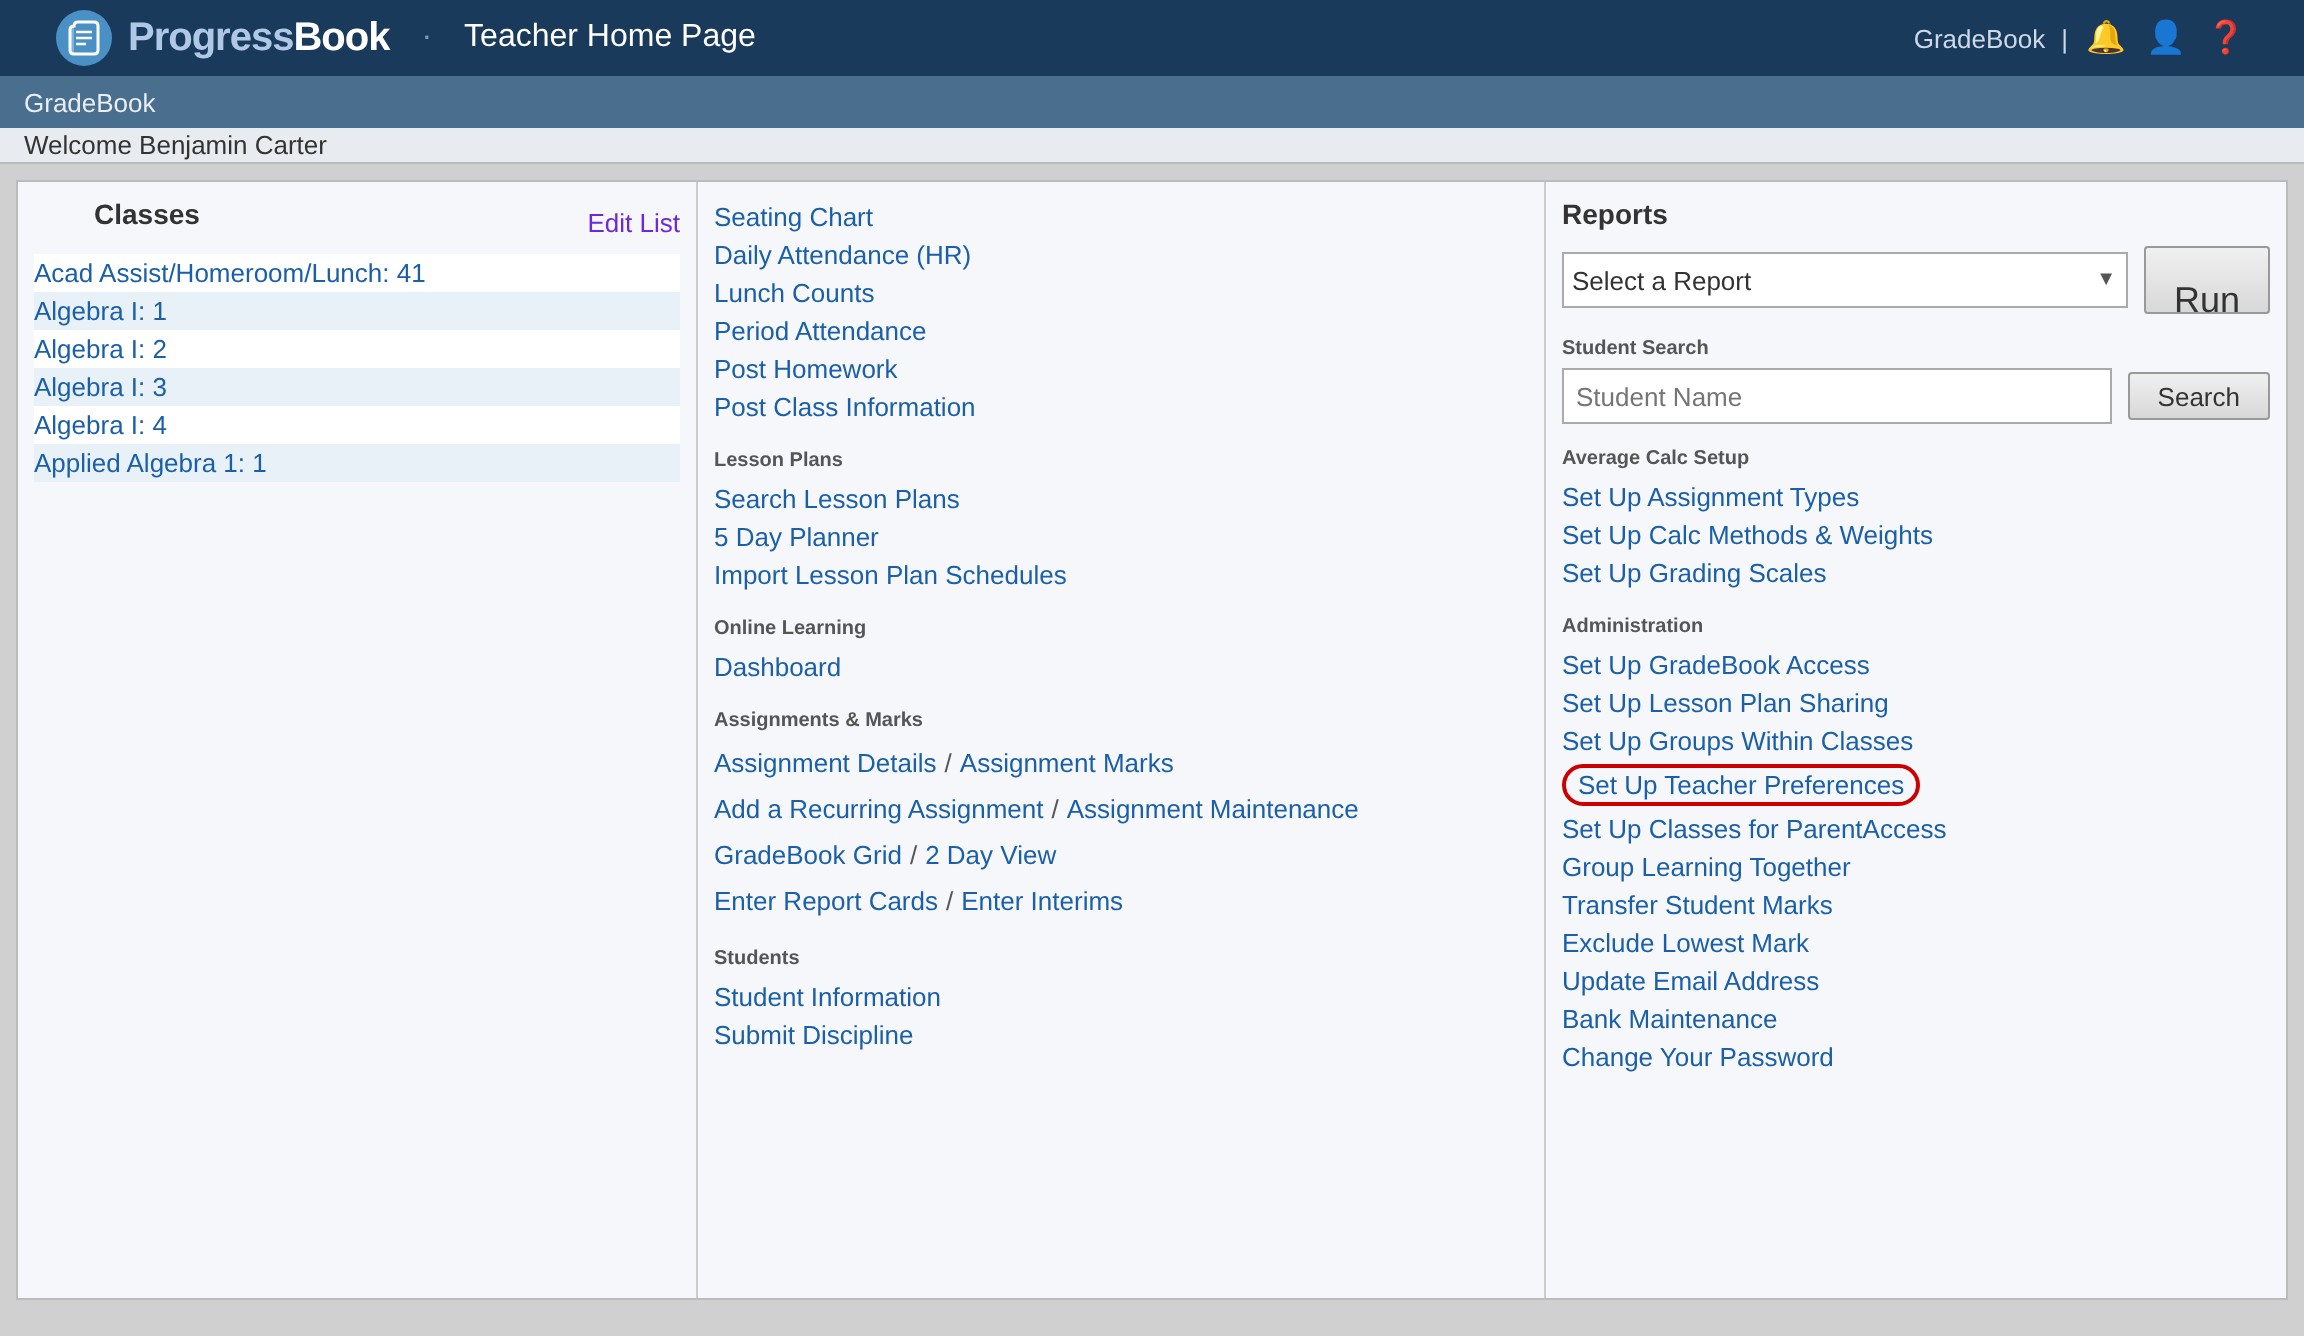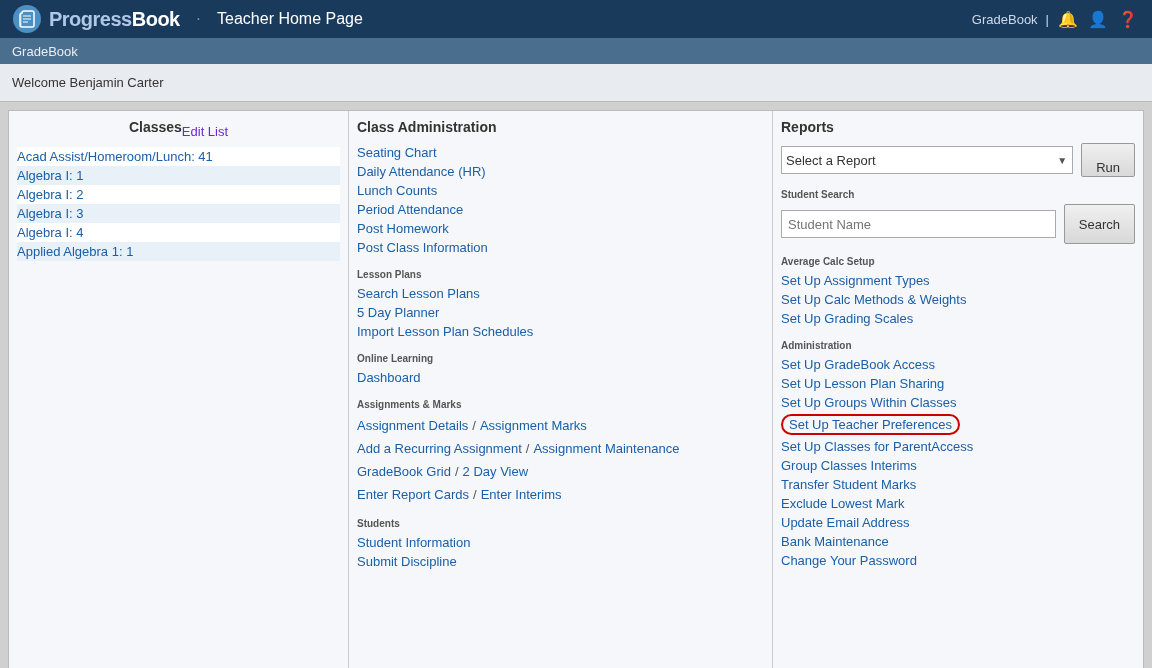--- a/index.html
+++ b/index.html
@@ -4,21 +4,21 @@
   <style>
     * { box-sizing: border-box; margin: 0; padding: 0; }
     body { font-family: Arial, Helvetica, sans-serif; font-size: 13px; background: #d0d0d0; }
 
     
     .top-nav {
       background: #1a3a5c;
       height: 38px;
       display: flex;
       align-items: center;
-      padding: 0 13px;
+      padding: 0 28px;
       color: white;
     }
     .top-nav-logo {
       display: flex;
       align-items: center;
       gap: 8px;
     }
     .logo-text {
       font-size: 20px;
       font-weight: bold;
@@ -62,21 +62,21 @@
       display: flex;
       align-items: center;
       padding: 0 12px;
       color: #e8eef4;
       font-size: 13px;
     }
 
     
     .welcome-bar {
       background: #e8ecf0;
-      height: 38px;
+      height: 18px;
       display: flex;
       align-items: center;
       padding: 0 12px;
       font-size: 13px;
       color: #333;
       border-bottom: 1px solid #bbb;
     }
 
     
     .main-content {
@@ -120,23 +120,24 @@
       font-size: 10px;
       font-weight: bold;
       color: #555;
       margin-top: 12px;
       margin-bottom: 4px;
     }
 
     
     .classes-header {
       display: flex;
-      justify-content: center;
+      justify-content: space-between;
       align-items: center;
       margin-bottom: 4px;
+      margin-left: 30px;
     }
 
     
     a, .link {
       color: #6d28d9;
       text-decoration: none;
       cursor: pointer;
       font-size: 13px;
     }
 
@@ -172,26 +173,26 @@
       align-items: center;
       gap: 8px;
       margin-bottom: 8px;
     }
     .btn-run {
       height: 28px;
       padding: 16px 14px;
       background: linear-gradient(to bottom, #f0f0f0, #d8d8d8);
       border: 1px solid #999;
       cursor: pointer;
-      font-size: 13px;
+      font-size: 18px;
       color: #333;
       border-radius: 2px;
     }
     .btn-search {
-      height: 40px;
+      height: 24px;
       padding: 0 14px;
       background: linear-gradient(to bottom, #f0f0f0, #d8d8d8);
       border: 1px solid #999;
       cursor: pointer;
       font-size: 13px;
       color: #333;
       border-radius: 2px;
     }
     .student-search-row {
       display: flex;
@@ -306,21 +307,20 @@
       <a class="class-item nav-link">Acad Assist/Homeroom/Lunch: 41</a>
       <a class="class-item nav-link">Algebra I: 1</a>
       <a class="class-item nav-link">Algebra I: 2</a>
       <a class="class-item nav-link">Algebra I: 3</a>
       <a class="class-item nav-link">Algebra I: 4</a>
       <a class="class-item nav-link">Applied Algebra 1: 1</a>
     </div>
   </div>
 
   <div class="col-admin">
-    <div class="section-header">Class Administration</div>
     <a class="nav-link">Seating Chart</a>
     <a class="nav-link">Daily Attendance (HR)</a>
     <a class="nav-link">Lunch Counts</a>
     <a class="nav-link">Period Attendance</a>
     <a class="nav-link">Post Homework</a>
     <a class="nav-link">Post Class Information</a>
 
     <div class="section-subheader">Lesson Plans</div>
     <a class="nav-link">Search Lesson Plans</a>
     <a class="nav-link">5 Day Planner</a>
@@ -381,21 +381,21 @@
     <a class="nav-link">Set Up Grading Scales</a>
 
     <div class="section-subheader">Administration</div>
     <a class="nav-link">Set Up GradeBook Access</a>
     <a class="nav-link">Set Up Lesson Plan Sharing</a>
     <a class="nav-link">Set Up Groups Within Classes</a>
     <div style="padding: 2px 0;">
       <a class="highlighted-link">Set Up Teacher Preferences</a>
     </div>
     <a class="nav-link">Set Up Classes for ParentAccess</a>
-    <a class="nav-link">Group Classes Interims</a>
+    <a class="nav-link">Group Learning Together</a>
     <a class="nav-link">Transfer Student Marks</a>
     <a class="nav-link">Exclude Lowest Mark</a>
     <a class="nav-link">Update Email Address</a>
     <a class="nav-link">Bank Maintenance</a>
     <a class="nav-link">Change Your Password</a>
   </div>
 
 </div>
 
 </body></html>

